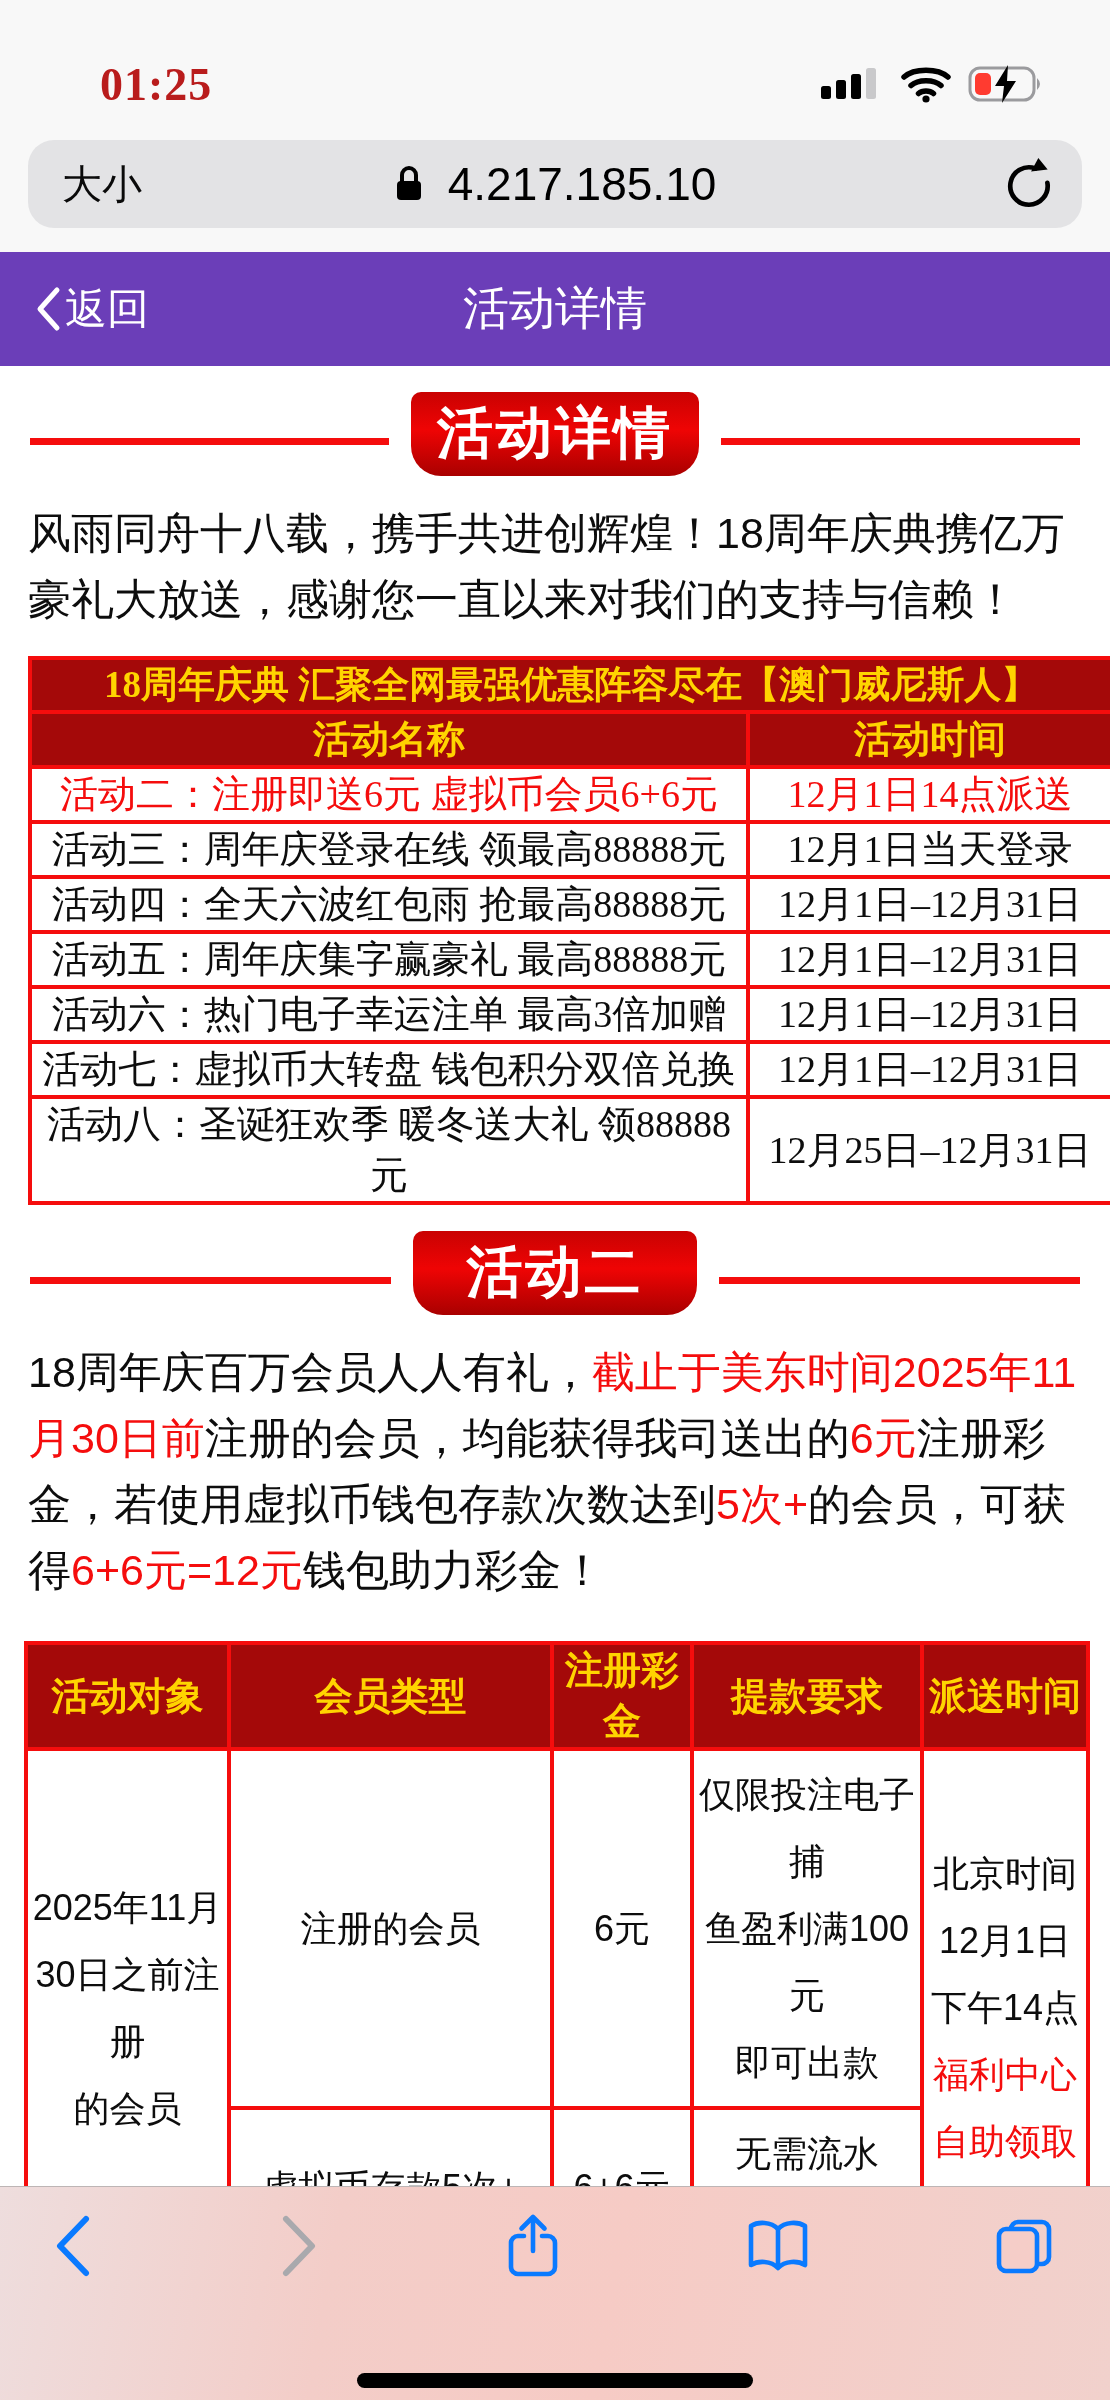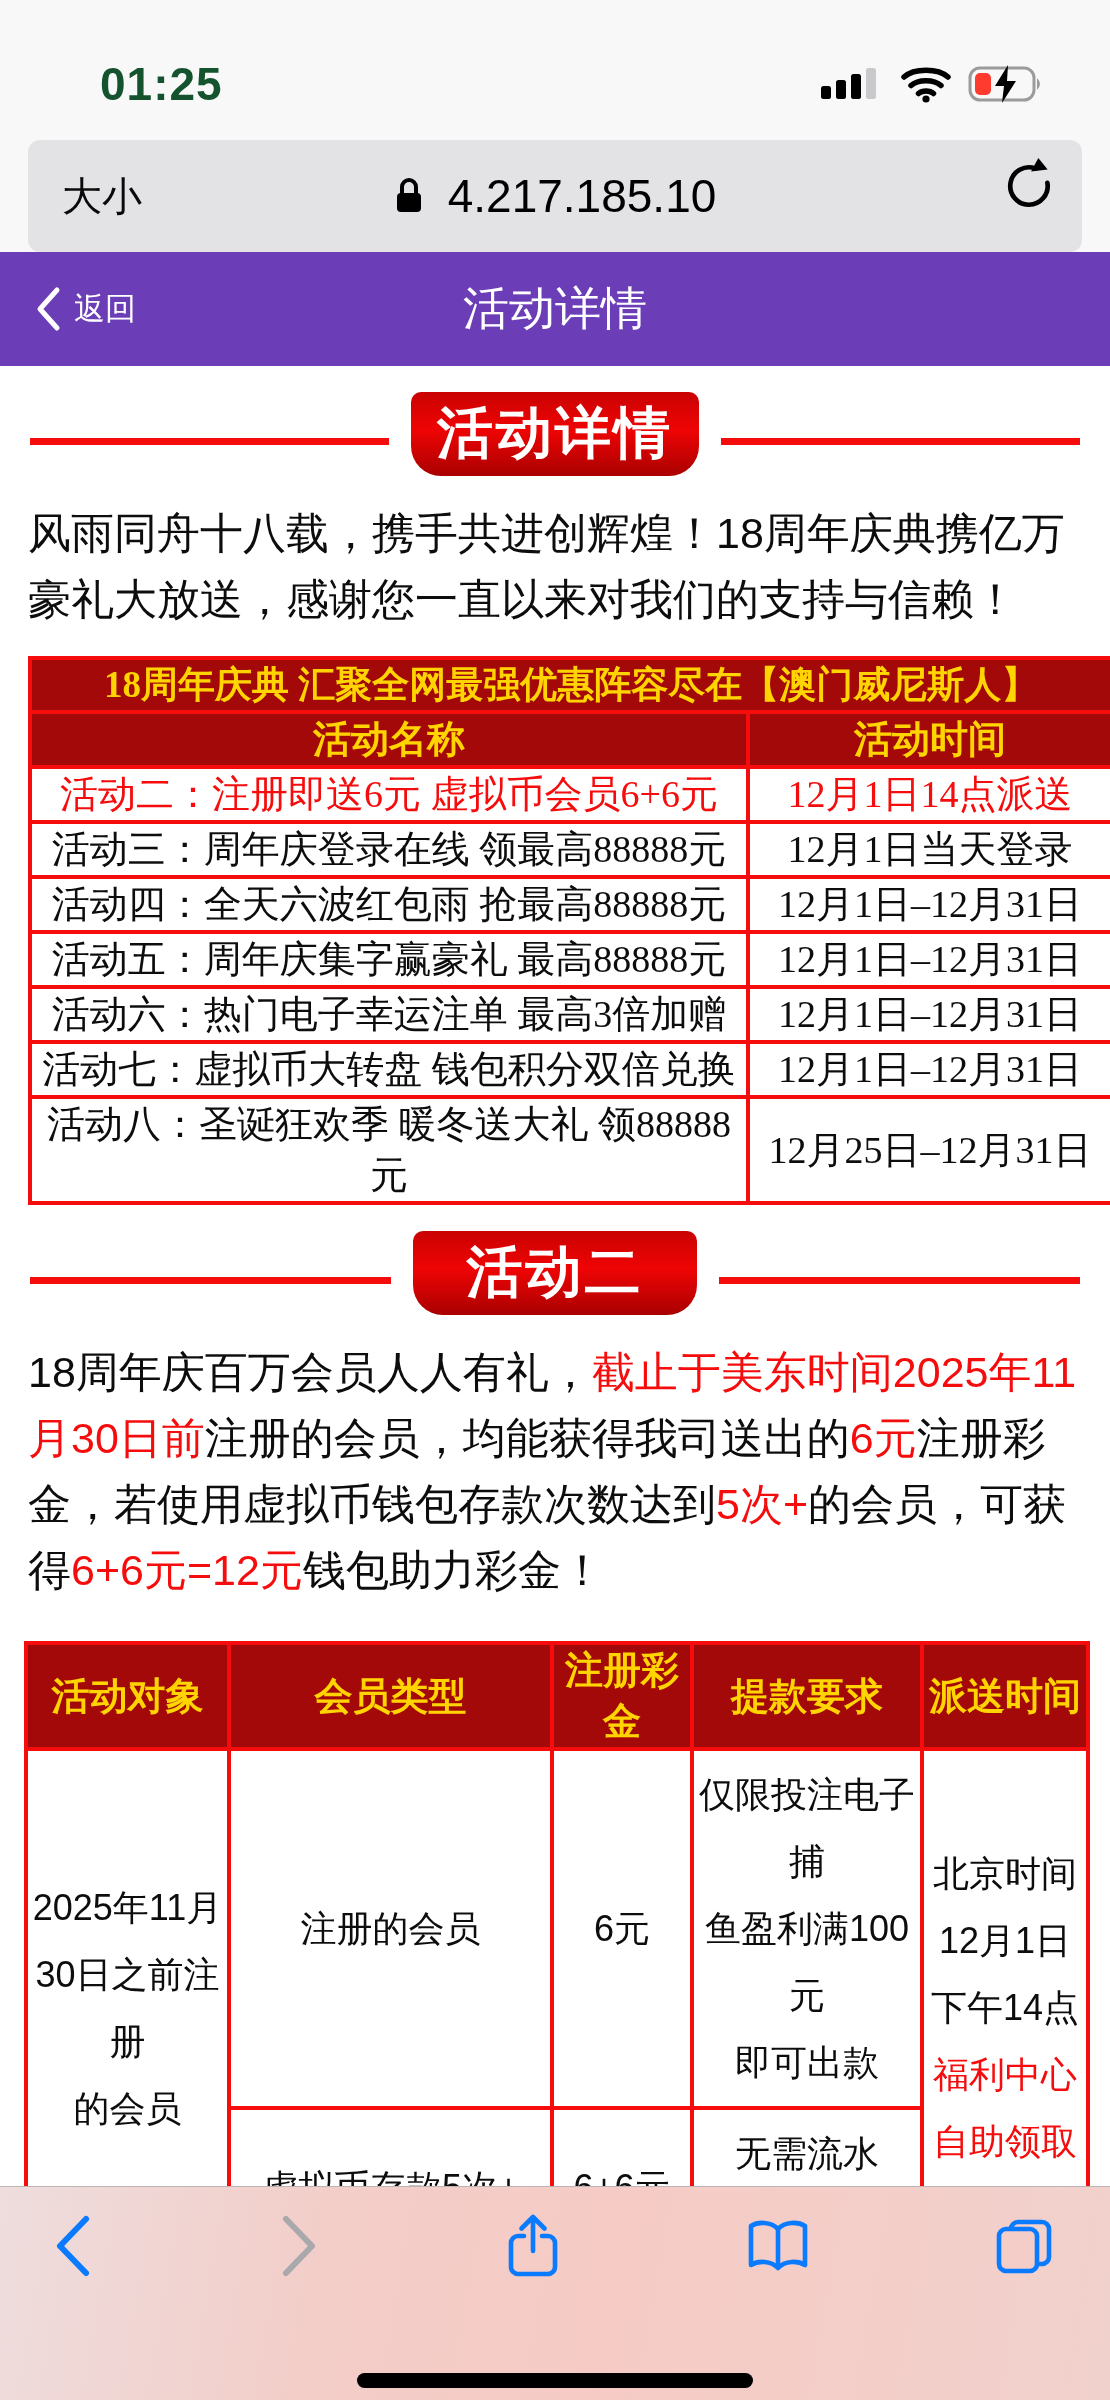--- a/index.html
+++ b/index.html
@@ -5,34 +5,34 @@
   * { margin:0; padding:0; box-sizing:border-box; }
   html,body { width:1110px; height:2400px; }
   body {
     position:relative; overflow:hidden; background:#fff;
     font-family:"Liberation Sans","DejaVu Sans",sans-serif; color:#111;
   }
   
   .chrome { background:#f8f8f8; height:252px; }
   .status { height:138px; display:flex; align-items:center; justify-content:space-between;
             padding:30px 62px 0 100px; }
-  .time { font-size:46px; font-weight:700; letter-spacing:1px; color:#14532d; }
+  .time { font-size:46px; font-weight:700; letter-spacing:1px; color:#b91c1c;font-family:Liberation Serif, serif; }
   .sicons { display:flex; align-items:center; gap:16px; }
   .url-row { height:114px; padding:2px 28px 0; }
-  .pill { height:112px; background:#e3e3e5; border-radius:12px; position:relative;
+  .pill { height:88px; background:#e3e3e5; border-radius:26px; position:relative;
           display:flex; align-items:center; padding:0 34px; }
   .text-size { font-size:40px; color:#0a0a0a; }
   .addr { position:absolute; left:0; right:0; top:0; bottom:0; display:flex;
           align-items:center; justify-content:center; gap:24px; font-size:46px; color:#000; }
   .reload { position:absolute; right:28px; top:18px; }
   
   .navbar { height:114px; background:#6b3eb8; position:relative; display:flex; align-items:center; }
   .nav-title { position:absolute; left:0; right:0; text-align:center; font-size:46px; color:#fff; }
-  .back { position:relative; z-index:2; display:flex; align-items:center; gap:12px;
-          margin-left:34px; font-size:31px; color:#fff; }
+  .back { position:relative; z-index:2; display:flex; align-items:center; gap:3px;
+          margin-left:34px; font-size:42px; color:#fff; }
   
   .ribbon { display:flex; align-items:center; margin-top:26px; height:84px; }
   .ribbon .line { flex:1; height:7px; background:#f50d0d; margin-top:14px; }
   .ribbon .line.l { margin-left:30px; margin-right:22px; }
   .ribbon .line.r { margin-right:30px; margin-left:22px; }
   .badge { min-width:284px; height:84px; padding:0 26px;
            background:linear-gradient(180deg,#c90202,#ef0404 45%,#a90000);
            border-radius:10px 10px 30px 30px; color:#fff; font-size:56px; font-weight:700;
            letter-spacing:3px; display:flex; align-items:center; justify-content:center; }
   

